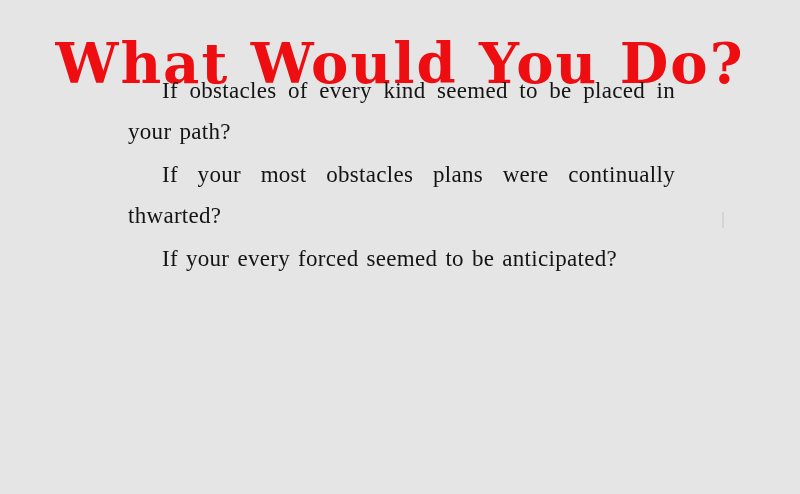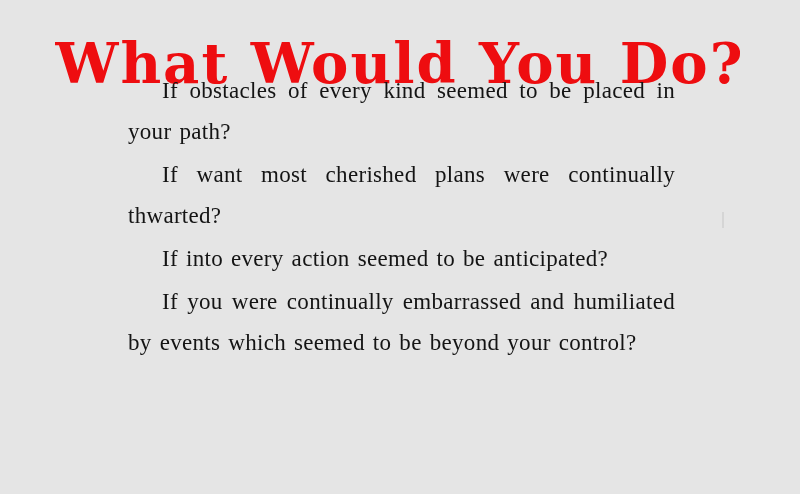--- a/index.html
+++ b/index.html
@@ -67,20 +67,19 @@
 </style>
 </head>
 <body>
 
 <div class="page">
 
   <h1 class="headline">What Would You Do?</h1>
 
   <div class="body-block">
     <p class="para">If obstacles of every kind seemed to be placed in your path?</p>
-    <p class="para">If want most cherished plans were con­tinually thwarted?</p>
-    <p class="para">If into every action seemed to be an­ticipated?</p>
-    <p class="para">If you were continually embarrassed and humiliated by events which seemed to be beyond your control?</p>
+    <p class="para">If your most obstacles plans were con­tinually thwarted?</p>
+    <p class="para">If your every forced seemed to be an­ticipated?</p>
   </div>
 
   <div class="speck"></div>
 
 </div>
 
 </body></html>

